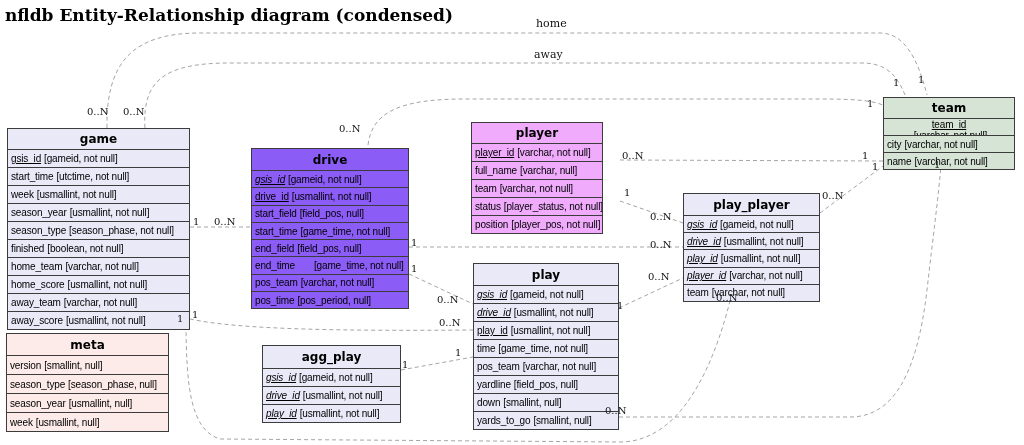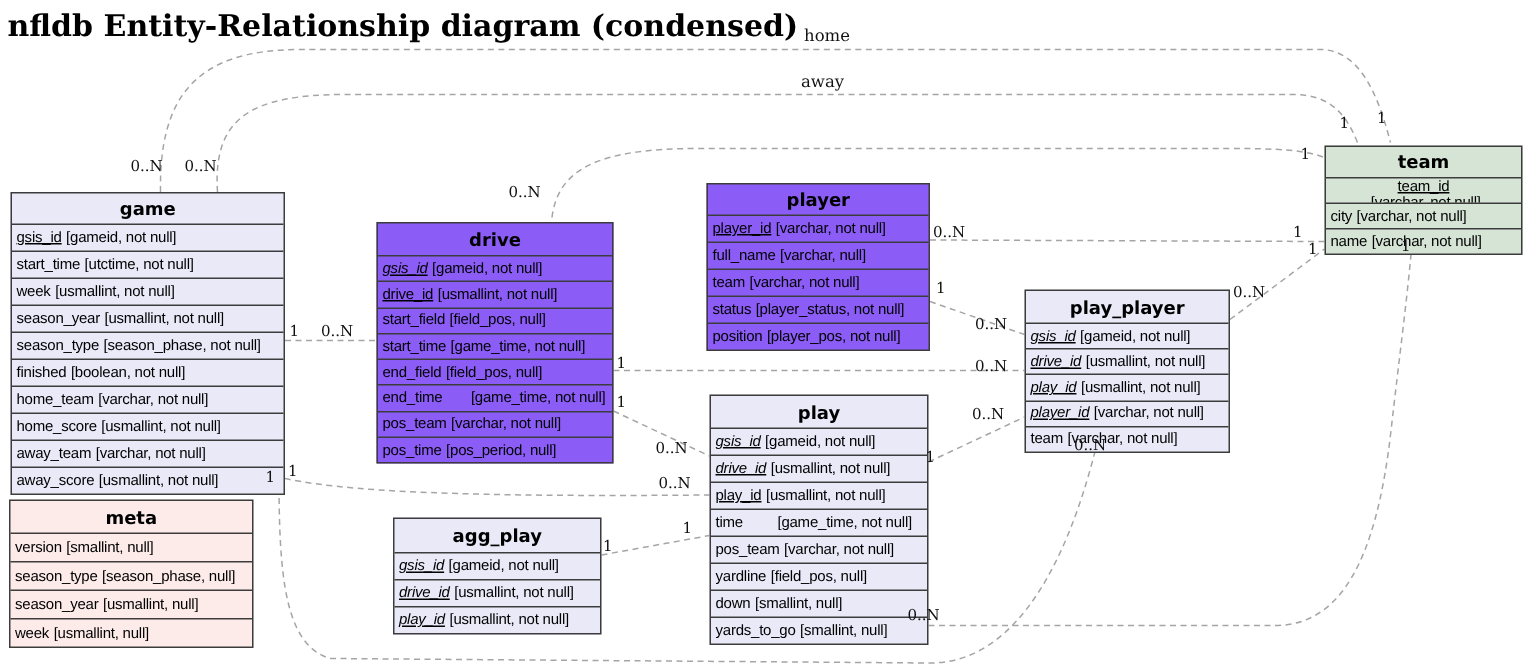--- a/index.html
+++ b/index.html
@@ -1,19 +1,19 @@
 <!DOCTYPE html>
 <html><head>
 <meta charset="utf-8">
 <style>
   html,body{margin:0;padding:0;background:#ffffff;}
   .canvas{position:relative;width:1024px;height:445px;background:#ffffff;overflow:hidden;
           font-family:"Liberation Sans",sans-serif;}
   .title{position:absolute;left:5px;top:5px;font-family:"DejaVu Serif","Liberation Serif",serif;
-         font-weight:bold;font-size:20px;color:#000;white-space:nowrap;}
+         font-weight:bold;font-size:17px;color:#000;white-space:nowrap;}
   svg.edges{position:absolute;left:0;top:0;}
   .etable{position:absolute;border:1px solid #3c3c3c;box-sizing:border-box;}
   .ehead{font-family:"DejaVu Sans","Liberation Sans",sans-serif;font-weight:bold;font-size:12px;
          text-align:center;border-bottom:1px solid #3c3c3c;display:flex;align-items:center;justify-content:center;
          color:#000;}
   .erow{font-size:10px;letter-spacing:-0.15px;display:flex;align-items:center;padding:0 3px;
         border-bottom:1px solid #3c3c3c;white-space:nowrap;overflow:hidden;color:#000;}
   .erow:last-child{border-bottom:none;}
   .fname.pk{text-decoration:underline;}
   .fname.fk{font-style:italic;}
@@ -116,21 +116,21 @@
         </div>
         <div class="erow" style="height: 16.3px;">
           <span class="fname">pos_team</span>
           <span class="ftype">[varchar, not null]</span>
         </div>
         <div class="erow" style="height: 16.3px;">
           <span class="fname">pos_time</span>
           <span class="ftype">[pos_period, null]</span>
         </div>
       </div>
-      <div class="etable" style="left: 471px; top: 122px; width: 149px; background: #8b5cf6;">
+      <div class="etable" style="left: 471px; top: 122px; width: 132px; background: #f0abfc;">
         <div class="ehead" style="height: 20px;">player</div>
         <div class="erow" style="height: 17px;">
           <span class="fname pk">player_id</span>
           <span class="ftype">[varchar, not null]</span>
         </div>
         <div class="erow" style="height: 17px;">
           <span class="fname">full_name</span>
           <span class="ftype">[varchar, null]</span>
         </div>
         <div class="erow" style="height: 17px;">
@@ -153,21 +153,21 @@
           <span class="ftype">[gameid, not null]</span>
         </div>
         <div class="erow" style="height: 17px;">
           <span class="fname pk fk">drive_id</span>
           <span class="ftype">[usmallint, not null]</span>
         </div>
         <div class="erow" style="height: 17px;">
           <span class="fname pk">play_id</span>
           <span class="ftype">[usmallint, not null]</span>
         </div>
-        <div class="erow" style="height: 17px; gap: 20px;">
+        <div class="erow" style="height: 17px;">
           <span class="fname">time</span>
           <span class="ftype">[game_time, not null]</span>
         </div>
         <div class="erow" style="height: 17px;">
           <span class="fname">pos_team</span>
           <span class="ftype">[varchar, not null]</span>
         </div>
         <div class="erow" style="height: 17px;">
           <span class="fname">yardline</span>
           <span class="ftype">[field_pos, null]</span>

